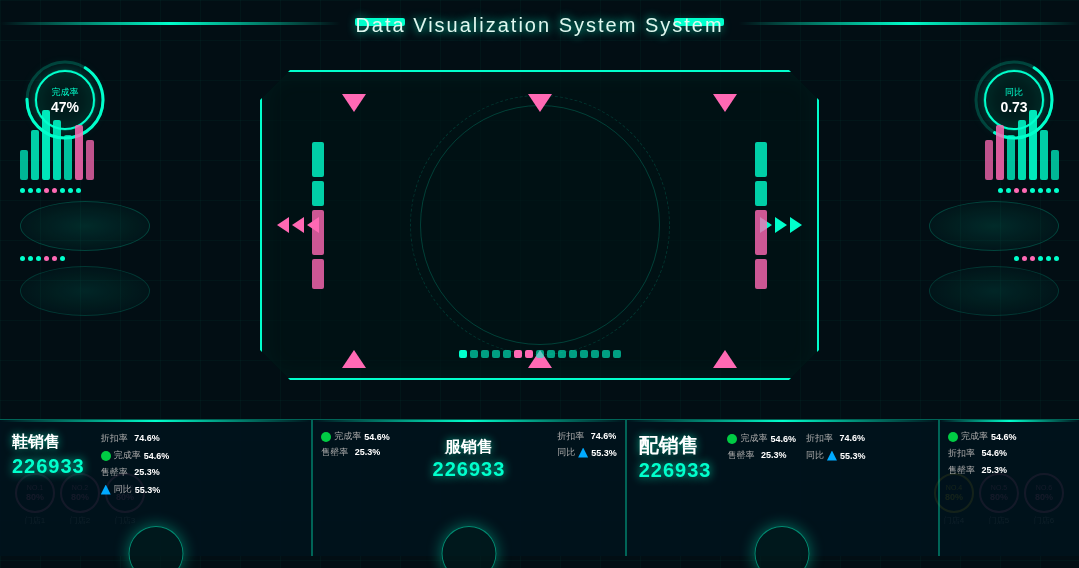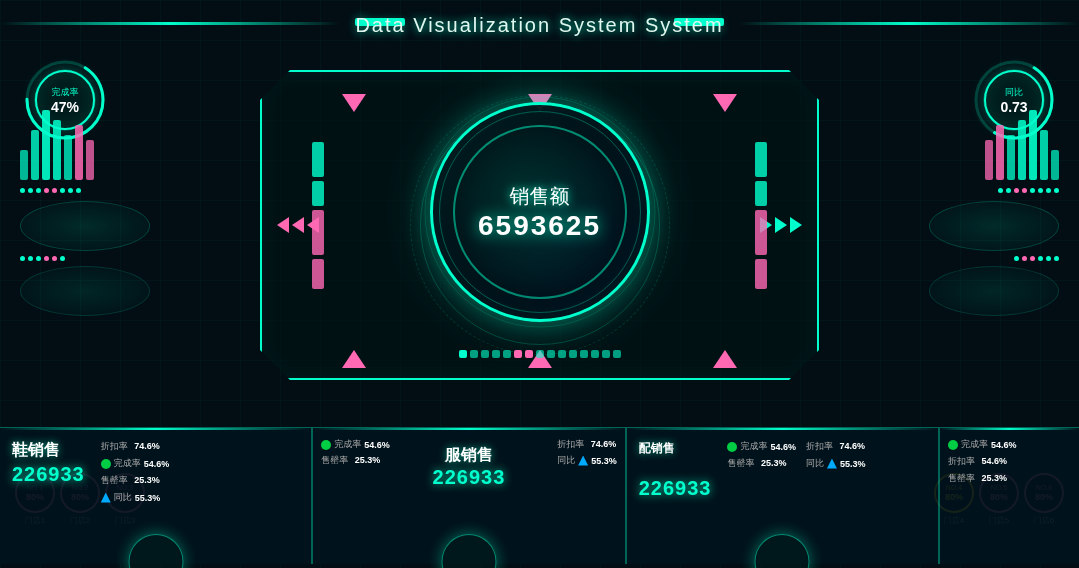--- a/index.html
+++ b/index.html
@@ -444,35 +444,20 @@
       <div style="width:12px;height:30px;background:#ff69b4;border-radius:2px;opacity:0.8;"></div>
     </div>
 
     <div style="position:absolute;right:50px;top:70px;display:flex;flex-direction:column;gap:4px;">
       <div style="width:12px;height:35px;background:#00ffcc;border-radius:2px;opacity:0.8;"></div>
       <div style="width:12px;height:25px;background:#00ffcc;border-radius:2px;opacity:0.8;"></div>
       <div style="width:12px;height:45px;background:#ff69b4;border-radius:2px;opacity:0.8;"></div>
       <div style="width:12px;height:30px;background:#ff69b4;border-radius:2px;opacity:0.8;"></div>
     </div>
 
-    <div class="center-circle-container">
-
-      <svg width="240" height="240" style="position:absolute;top:-10px;left:-10px;">
-        <circle cx="120" cy="120" r="115" fill="none" stroke="rgba(0,255,200,0.15)" stroke-width="1"></circle>
-        <circle cx="120" cy="120" r="108" fill="none" stroke="rgba(0,255,200,0.25)" stroke-width="2" stroke-dasharray="20 8"></circle>
-        <circle cx="120" cy="120" r="100" fill="none" stroke="rgba(0,255,200,0.4)" stroke-width="2"></circle>
-        <circle cx="120" cy="120" r="85" fill="none" stroke="rgba(0,255,200,0.3)" stroke-width="1" stroke-dasharray="240 20"></circle>
-      </svg>
-      <div class="center-circle">
-
-        <div style="position:absolute;inset:0;border-radius:50%;background:radial-gradient(circle at 40% 40%, rgba(0,80,60,0.3),transparent 60%), radial-gradient(circle at 60% 60%, rgba(0,40,80,0.2),transparent 60%);"></div>
-        <span class="sales-label">销售额</span>
-        <span class="sales-value">6593625</span>
-      </div>
-    </div>
 
     <div class="progress-row">
       <div class="prog-dot cyan active"></div>
       <div class="prog-dot cyan"></div>
       <div class="prog-dot cyan"></div>
       <div class="prog-dot cyan"></div>
       <div class="prog-dot cyan"></div>
       <div class="prog-dot pink active"></div>
       <div class="prog-dot pink active"></div>
       <div class="prog-dot cyan"></div>
@@ -528,21 +513,21 @@
   </div>
   <div class="store-item">
     <div class="store-circle cyan">
       <span class="store-number">NO.6</span>
       <span class="store-pct">80%</span>
     </div>
     <span class="store-name">门店6</span>
   </div>
 </div>
 
-<div style="position:absolute;bottom:4px;left:0;right:0;height:137px;display:flex;">
+<div style="position:absolute;bottom:12px;left:0;right:0;height:137px;display:flex;">
 
   <div style="flex:1;background:rgba(0,18,28,0.92);border:1px solid rgba(0,255,200,0.35);border-bottom:none;border-left:none;padding:12px;position:relative;">
     <div style="position:absolute;top:0;left:0;right:0;height:2px;background:linear-gradient(90deg,transparent,#00ffcc,transparent);"></div>
     <div style="display:flex;gap:10px;align-items:flex-start;">
       <div>
         <div style="font-size:16px;color:#fff;font-weight:bold;text-shadow:0 0 8px rgba(0,255,200,0.6);margin-bottom:2px;">鞋销售</div>
         <div style="font-size:20px;font-weight:bold;color:#00ffcc;letter-spacing:1px;text-shadow:0 0 10px rgba(0,255,200,0.8);">226933</div>
       </div>
       <div style="display:flex;flex-direction:column;gap:4px;margin-left:6px;">
         <div style="font-size:9px;color:#aaa;">
@@ -598,21 +583,21 @@
         <span style="color:#fff;font-weight:bold;">55.3%</span>
       </div>
     </div>
     <div style="position:absolute;bottom:-25px;left:50%;transform:translateX(-50%);width:55px;height:55px;border-radius:50%;border:1px solid rgba(0,255,200,0.5);box-shadow:0 0 15px rgba(0,255,200,0.4);background:rgba(0,30,30,0.5);"></div>
   </div>
 
   <div style="flex:1;background:rgba(0,18,28,0.92);border:1px solid rgba(0,255,200,0.35);border-bottom:none;padding:12px;position:relative;">
     <div style="position:absolute;top:0;left:0;right:0;height:2px;background:linear-gradient(90deg,transparent,#00ffcc,transparent);"></div>
     <div style="display:flex;gap:10px;align-items:flex-start;">
       <div>
-        <div style="font-size:12px;color:#fff;font-weight:bold;text-shadow:0 0 8px rgba(0,255,200,0.6);margin-bottom:20px;">配销售</div>
+        <div style="font-size:20px;color:#fff;font-weight:bold;text-shadow:0 0 8px rgba(0,255,200,0.6);margin-bottom:0;">配销售</div>
         <div style="font-size:20px;font-weight:bold;color:#00ffcc;letter-spacing:1px;text-shadow:0 0 10px rgba(0,255,200,0.8);">226933</div>
       </div>
       <div style="display:flex;flex-direction:column;gap:4px;margin-left:6px;">
         <div style="font-size:9px;color:#aaa;display:flex;align-items:center;gap:3px;">
           <div style="width:10px;height:10px;border-radius:50%;background:#00cc44;"></div>
           <span>完成率</span>
           <span style="color:#fff;font-weight:bold;">54.6%</span>
         </div>
         <div style="font-size:9px;color:#aaa;">
           <span>售罄率</span>

